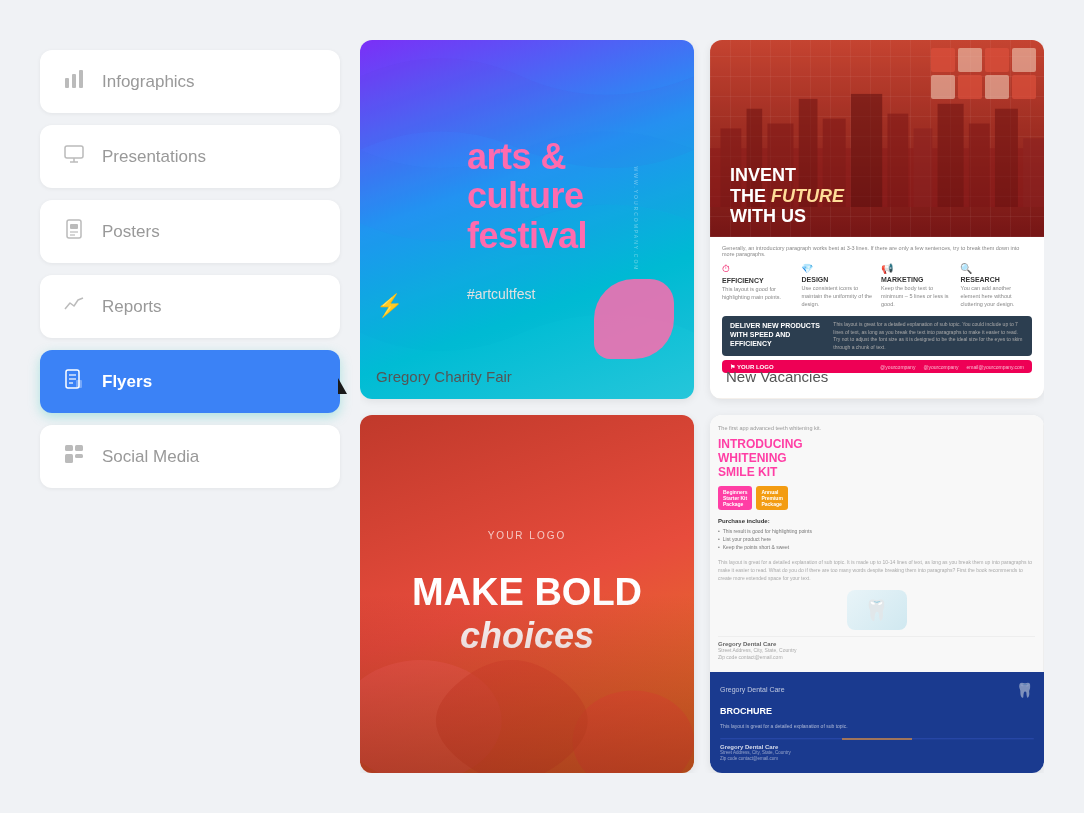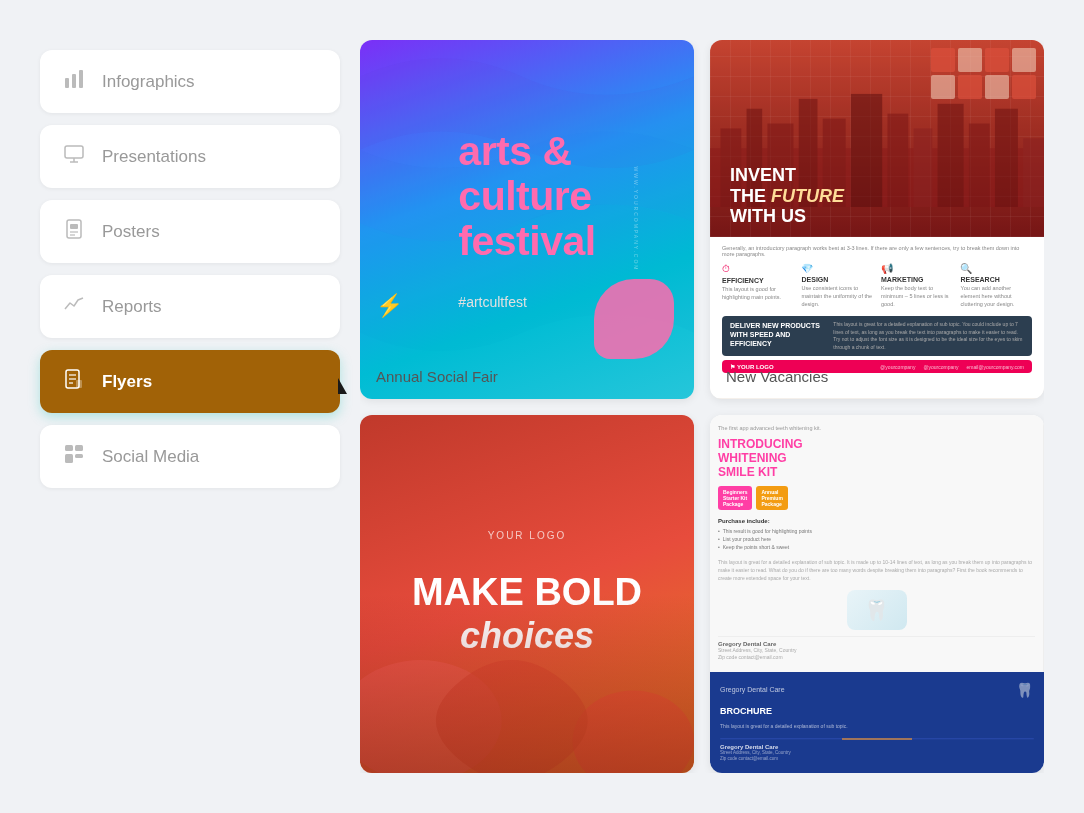--- a/index.html
+++ b/index.html
@@ -36,21 +36,21 @@
       border-radius: 12px;
       padding: 18px 22px;
       display: flex;
       align-items: center;
       gap: 16px;
       cursor: pointer;
       box-shadow: 0 1px 4px rgba(0,0,0,0.06);
       transition: background 0.15s;
     }
     .sidebar-item.active {
-      background: #a16207;
+      background: #3b82f6;
       box-shadow: 0 4px 12px rgba(78,205,196,0.4);
     }
     .sidebar-item.active .item-label {
       color: #ffffff;
       font-weight: 600;
     }
     .sidebar-item.active .item-icon {
       color: #ffffff;
     }
     .item-icon {
@@ -104,21 +104,21 @@
       inset: 0;
       background: linear-gradient(160deg, #7b2ff7 0%, #2196f3 40%, #00bcd4 70%, #26c6da 100%);
     }
     .arts-text {
       position: relative;
       z-index: 2;
       text-align: left;
       padding: 20px 24px;
     }
     .arts-title {
-      font-size: 41px;
+      font-size: 36px;
       font-weight: 800;
       color: #ff6bae;
       line-height: 1.1;
       letter-spacing: -0.5px;
     }
     .arts-hashtag {
       font-size: 14px;
       color: #e0e0e0;
       margin-top: 30px;
       font-weight: 500;
@@ -572,21 +572,21 @@
         </svg>
         <div class="arts-text">
           <div class="arts-title">arts &amp;<br>culture<br>festival</div>
           <div class="arts-hashtag">#artcultfest</div>
         </div>
         <div class="arts-blob"></div>
         <div class="arts-lightning">⚡</div>
 
         <div style="position:absolute;right:6px;top:50%;transform:translateY(-50%) rotate(90deg);font-size:5px;color:rgba(255,255,255,0.4);letter-spacing:2px;white-space:nowrap;z-index:3">WWW.YOURCOMPANY.COM</div>
       </div>
-      <div class="card-label">Annual Social Fair</div>
+      <div class="card-label">Gregory Charity Fair</div>
     </div>
 
     <div class="card card-future">
       <div class="future-top">
         <div class="future-city-bg">
           <div class="future-city-overlay"></div>
           <div class="future-grid-overlay"></div>
 
           <svg style="position:absolute;bottom:30px;left:0;right:0;width:100%;height:60%;opacity:0.5" viewBox="0 0 320 120" preserveAspectRatio="none">
             <rect x="0" y="60" width="320" height="60" fill="#8b1a1a"></rect>

